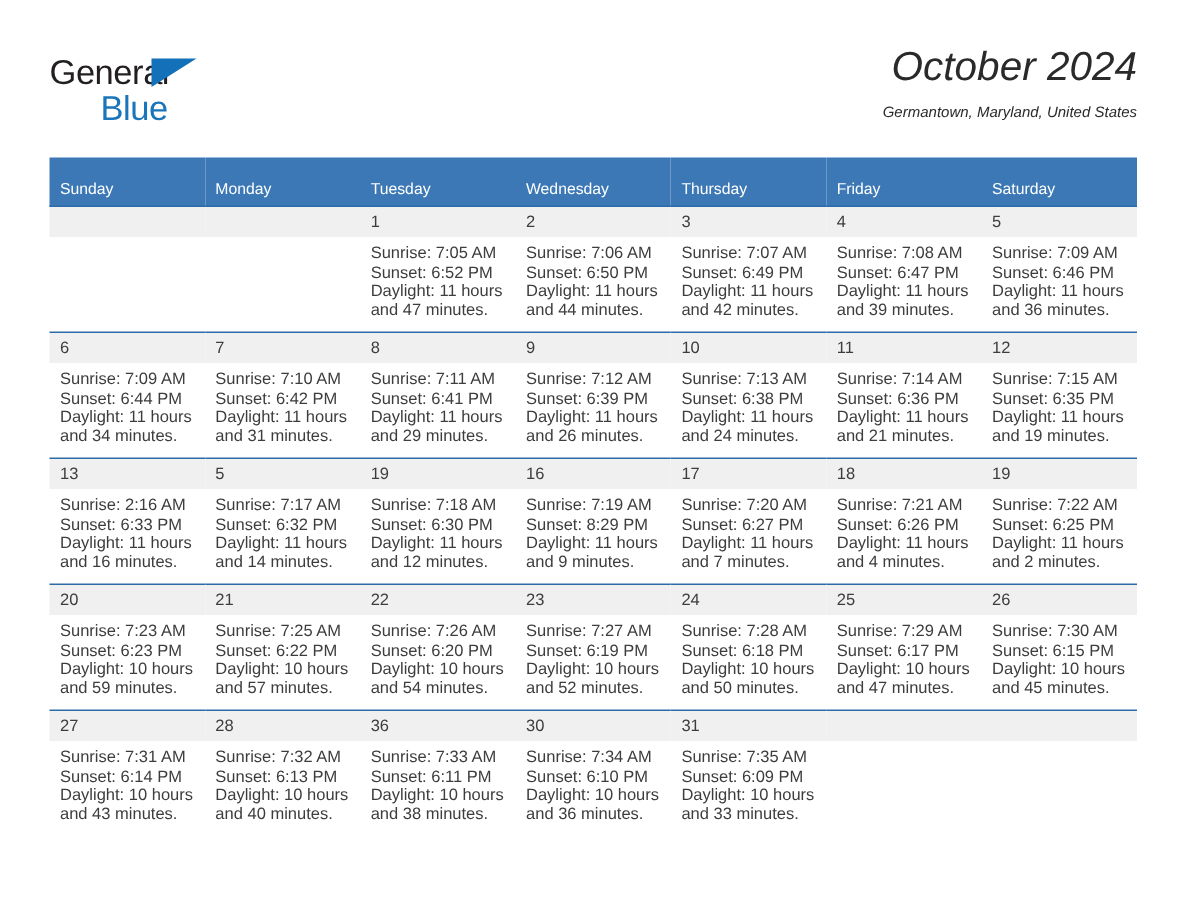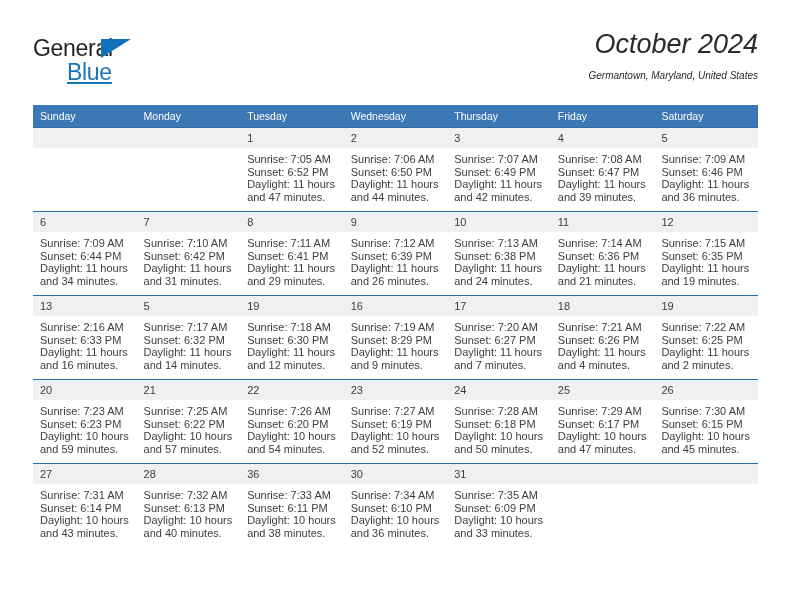--- a/index.html
+++ b/index.html
@@ -60,21 +60,20 @@
     border-bottom: 19px solid transparent;
   }
   .brand-blue {
     position: absolute;
     left: 34px;
     top: 24px;
     font-size: 23px;
     letter-spacing: -0.3px;
     color: #1b75bb;
     font-family: "Liberation Sans", sans-serif;
-    text-decoration: underline;
   }
 
   .title-block {
     position: absolute;
     right: 34px;
     top: 28px;
     text-align: right;
     font-style: italic;
   }
   .cal-title {
@@ -99,21 +98,21 @@
     width: 725px;
     border-collapse: collapse;
     table-layout: fixed;
   }
   .calendar th {
     background: #3b78b5;
     color: #ffffff;
     font-size: 10.5px;
     font-weight: normal;
     text-align: left;
-    padding: 5px 0 5px 7px;
+    padding: 15px 0 5px 7px;
     height: 11px;
     border: none;
   }
   .calendar td {
     vertical-align: top;
     padding: 0;
     border: none;
     border-top: 1.6px solid #2b6ca8;
     width: 103.57px;
     height: 83px;

